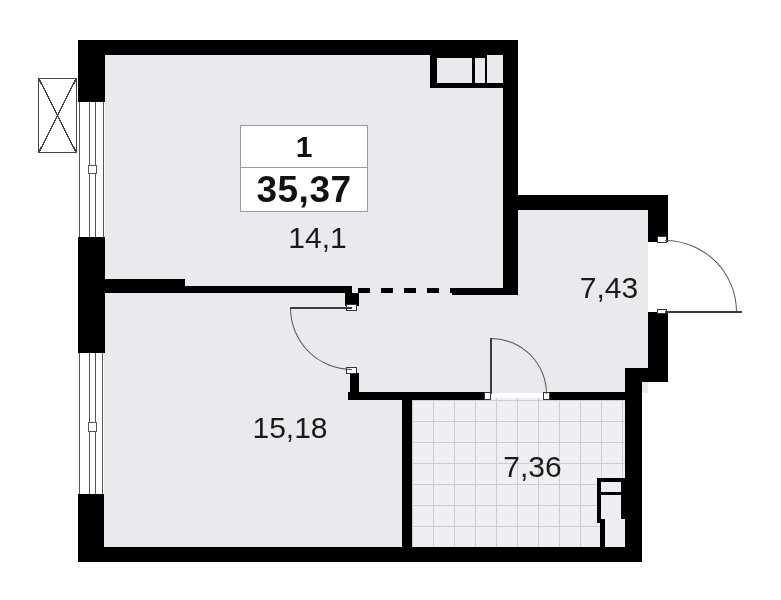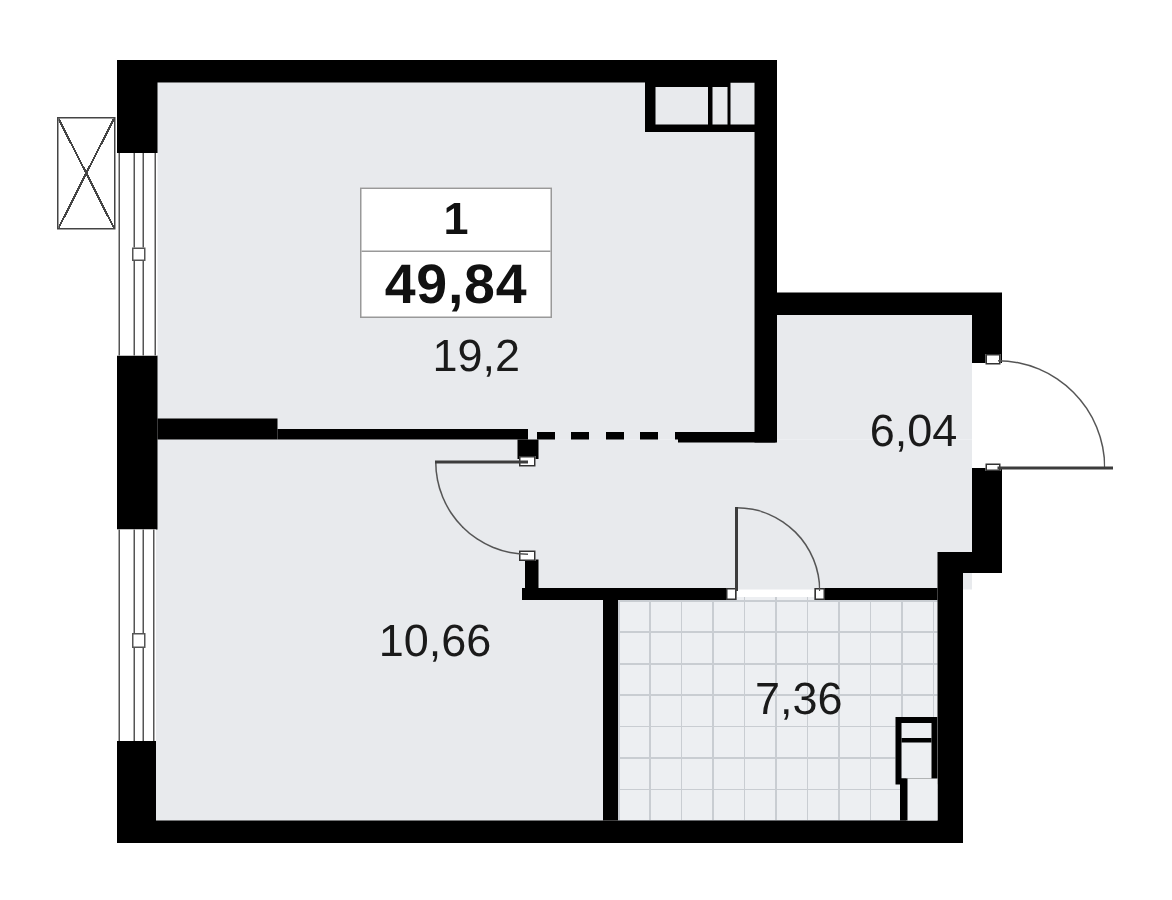--- a/index.html
+++ b/index.html
@@ -110,21 +110,21 @@
   <div class="leaf" style="left:290px;top:307px;width:62px;height:2px;"></div>
 
   <div class="shaft" style="left:597px;top:478px;width:28px;height:45px;">
     <div class="shaft-divider"></div>
   </div>
   <div class="inset" style="left:604px;top:519px;width:21px;height:28px;background:#edeff2;"></div>
   <div class="wall" style="left:600px;top:519px;width:5px;height:28px;"></div>
 
   <div id="unit-box">
     <div class="cell" id="unit-num">1</div>
-    <div class="cell" id="unit-area">49,84</div>
+    <div class="cell" id="unit-area">35,37</div>
   </div>
 
-  <div class="room-label" style="left:245px;top:217px;width:145px;height:42px;">19,2</div>
-  <div class="room-label" style="left:558px;top:268px;width:102px;height:40px;">6,04</div>
-  <div class="room-label" style="left:215px;top:407px;width:150px;height:42px;">10,66</div>
+  <div class="room-label" style="left:245px;top:217px;width:145px;height:42px;">14,1</div>
+  <div class="room-label" style="left:558px;top:268px;width:102px;height:40px;">7,43</div>
+  <div class="room-label" style="left:215px;top:407px;width:150px;height:42px;">15,18</div>
   <div class="room-label" style="left:480px;top:447px;width:105px;height:40px;">7,36</div>
 
 </div>
 
 </body></html>

